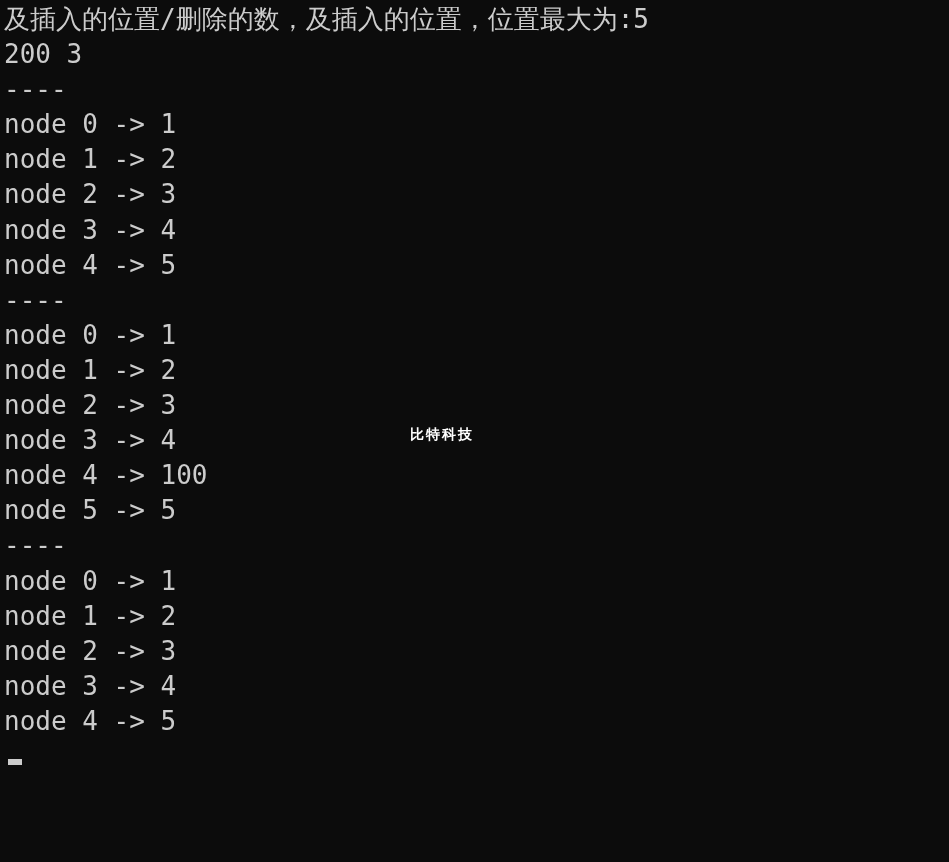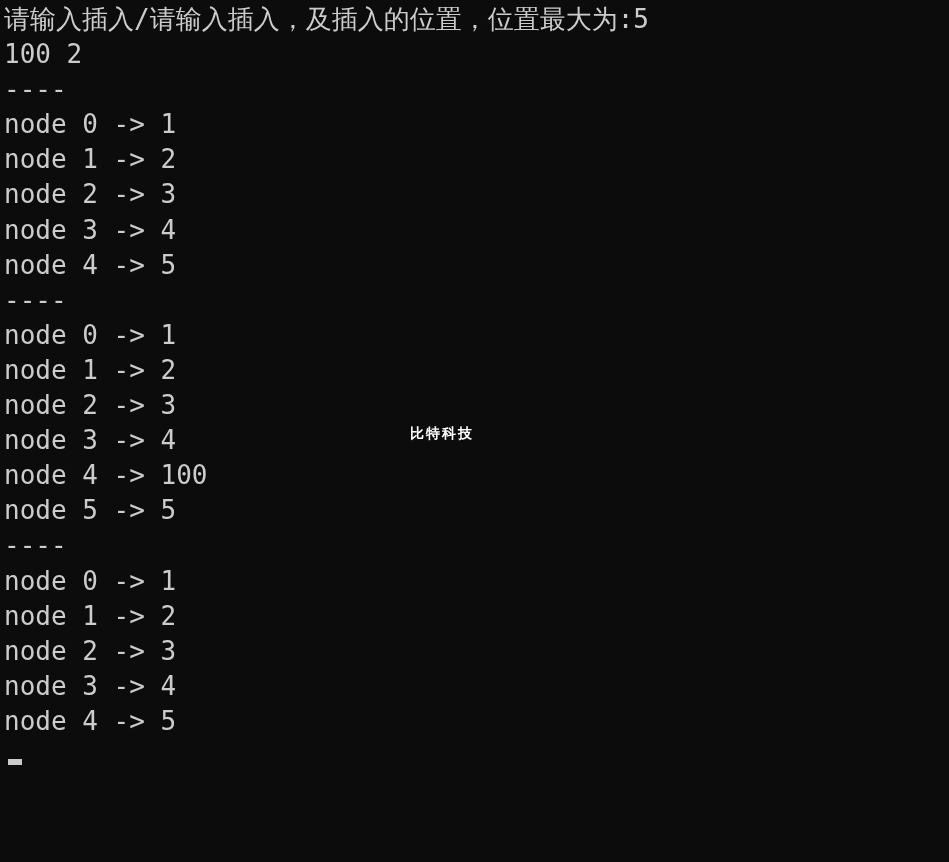--- a/index.html
+++ b/index.html
@@ -29,30 +29,30 @@
       background-color: #cccccc;
       vertical-align: baseline;
       margin-left: 4px;
     }
     .watermark {
       position: absolute;
       left: 410px;
       top: 425px;
       color: #ffffff;
       font-size: 14px;
-      font-family: Liberation Mono, monospace;
+      font-family: Liberation Sans, sans-serif;
       font-weight: bold;
       letter-spacing: 2px;
     }
   </style>
 </head>
 <body>
 
-<div class="line">请输入插入/请输入插入，及插入的位置，位置最大为:5</div>
-<div class="line">100 2</div>
+<div class="line">及插入的位置/删除的数，及插入的位置，位置最大为:5</div>
+<div class="line">200 3</div>
 <div class="line">----</div>
 <div class="line">node 0 -&gt; 1</div>
 <div class="line">node 1 -&gt; 2</div>
 <div class="line">node 2 -&gt; 3</div>
 <div class="line">node 3 -&gt; 4</div>
 <div class="line">node 4 -&gt; 5</div>
 <div class="line">----</div>
 <div class="line">node 0 -&gt; 1</div>
 <div class="line">node 1 -&gt; 2</div>
 <div class="line">node 2 -&gt; 3</div>

